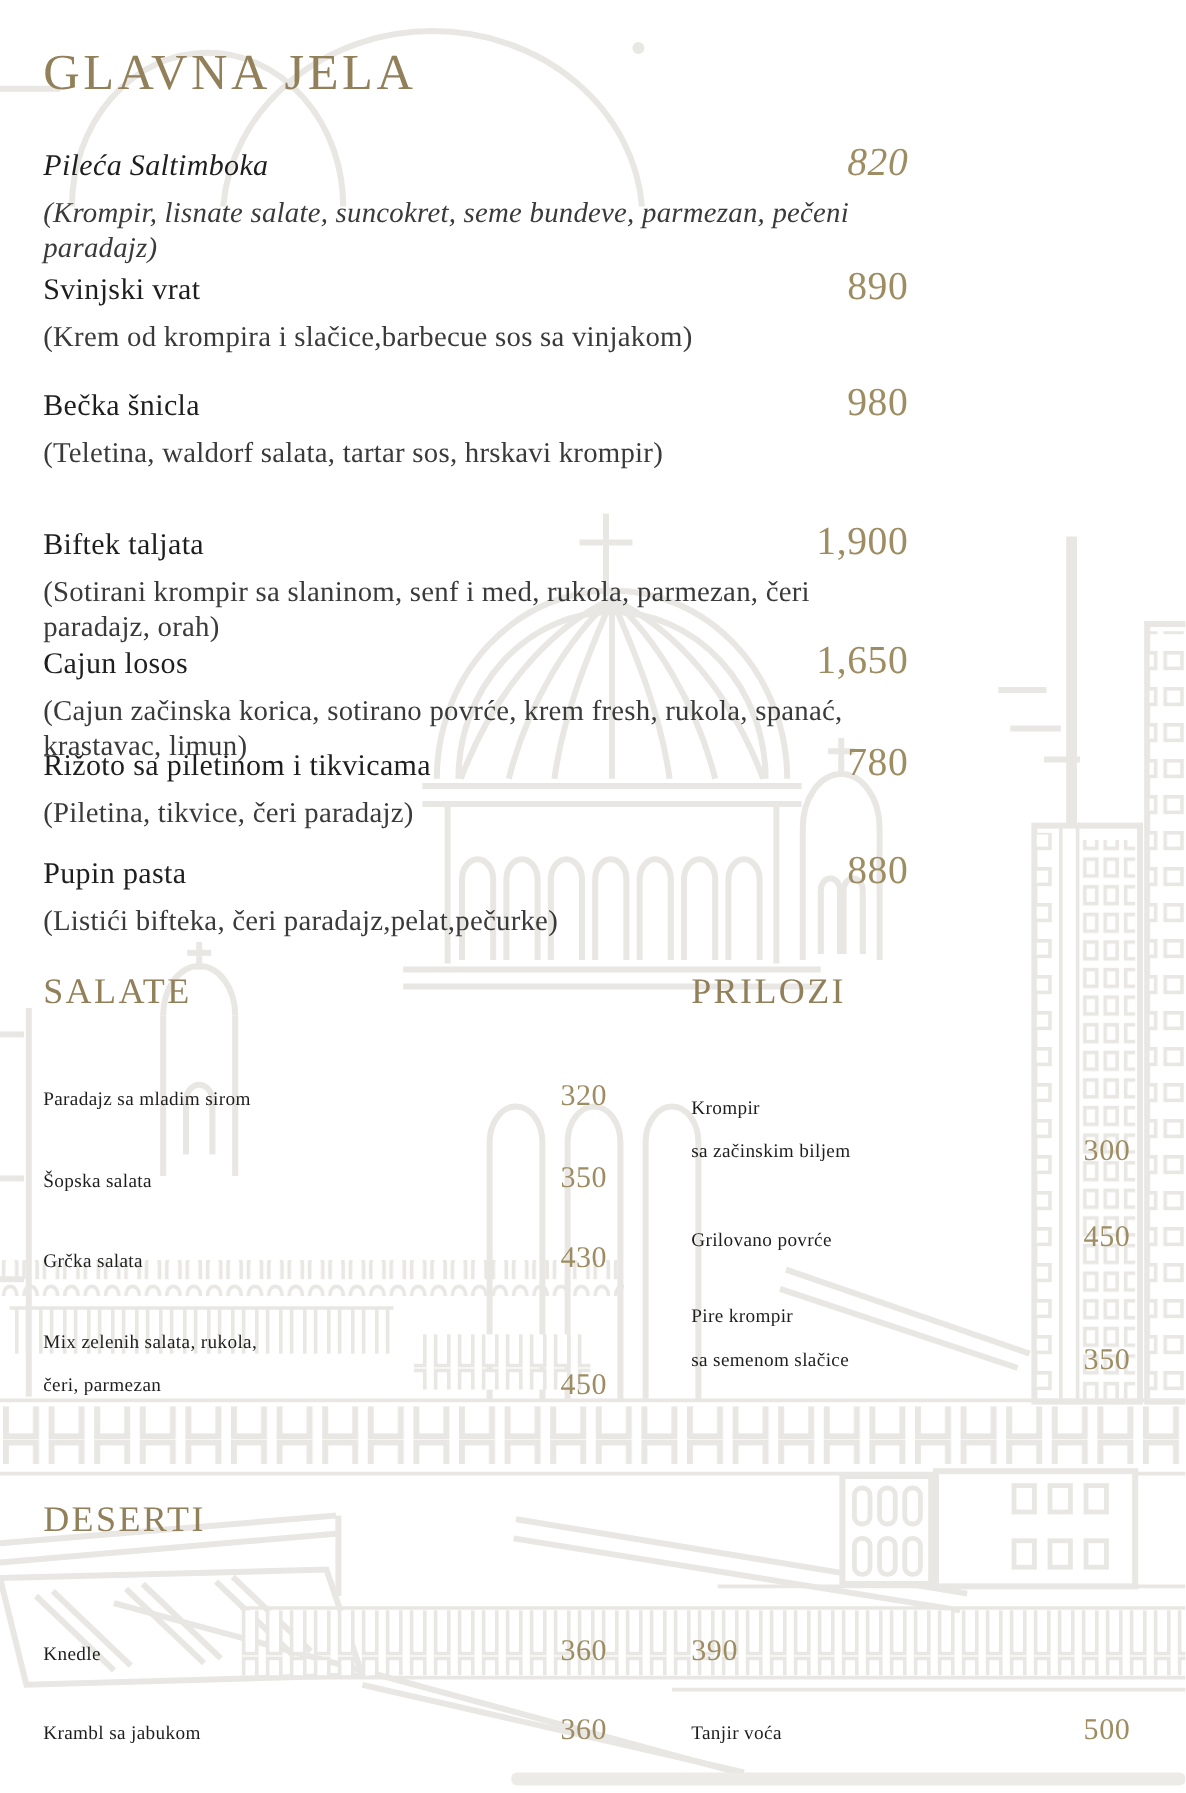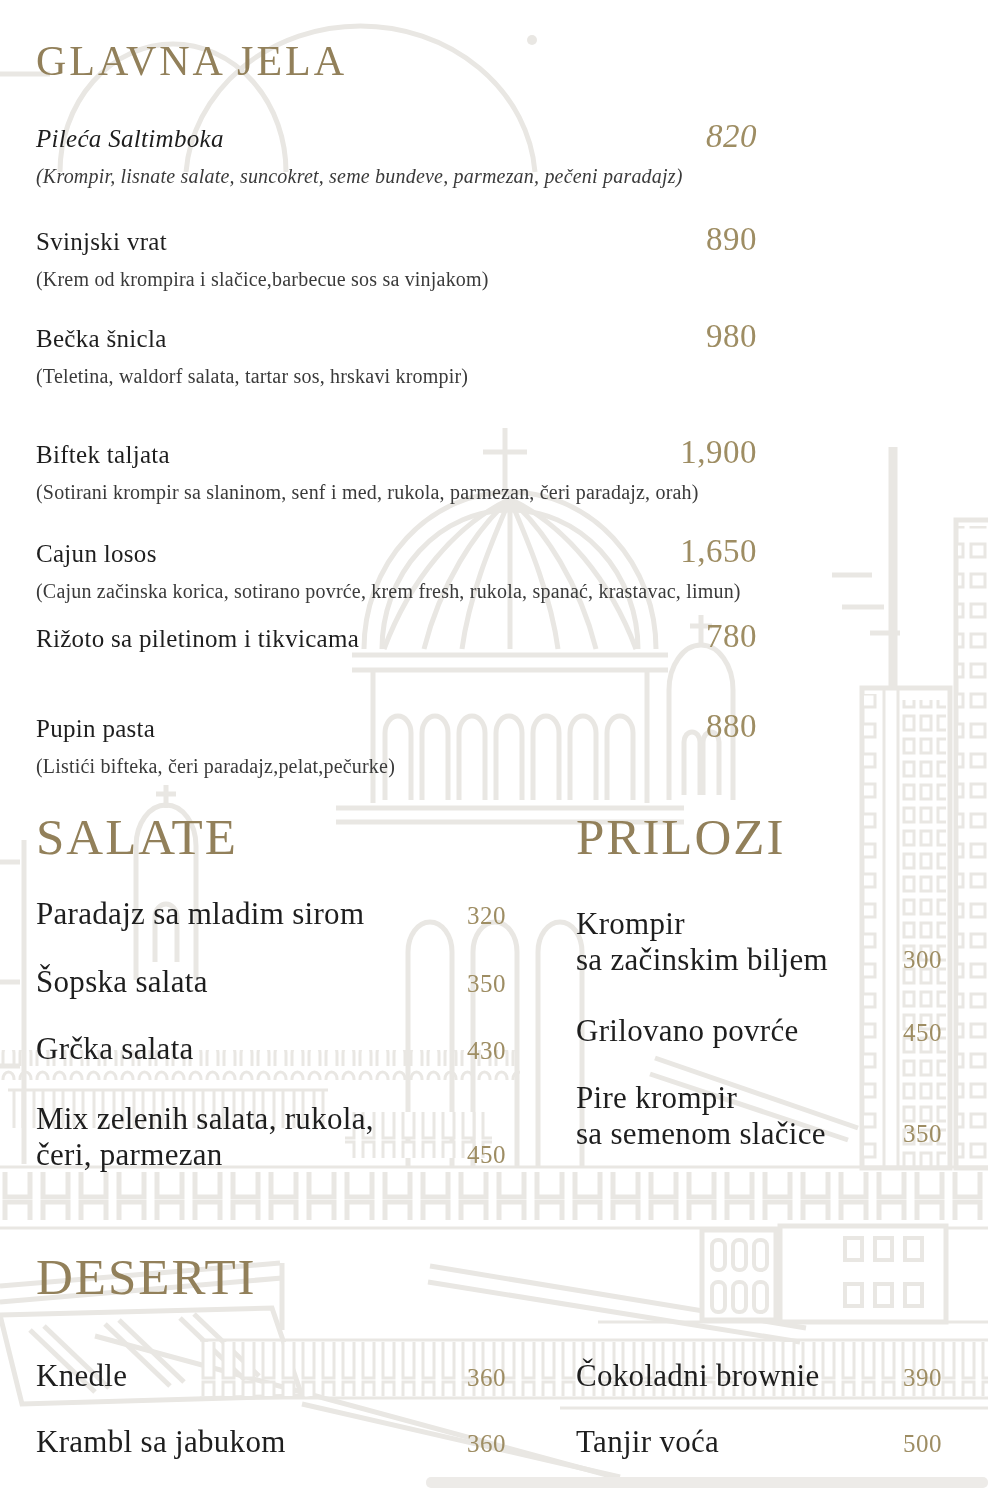--- a/index.html
+++ b/index.html
@@ -9,33 +9,33 @@
     font-family:"Liberation Serif","DejaVu Serif",serif;
     color:#1e1e1e;
   }
   .bg{position:absolute;left:0;top:0;width:988px;height:1494px;}
   .content{position:absolute;left:0;top:0;width:803px;height:1494px;}
 
   .section-title{
     position:absolute;color:#92805a;letter-spacing:3px;
     font-size:42px;line-height:1;white-space:nowrap;
   }
-  .section-title.sub{font-size:51px;letter-spacing:2px;}
+  .section-title.sub{font-size:30px;letter-spacing:2px;}
 
   
   .mi{position:absolute;left:36px;right:46px;}
   .mi .row{display:flex;justify-content:space-between;align-items:baseline;}
   .mi .name{font-size:25px;line-height:1.15;color:#1e1e1e;letter-spacing:.3px;}
   .mi .price{font-size:33px;line-height:1.15;color:#9e8d63;letter-spacing:.5px;}
-  .mi .desc{font-size:20px;line-height:1.2;color:#3a3a3a;margin-top:8px;letter-spacing:.2px;}
+  .mi .desc{font-size:24px;line-height:1.2;color:#3a3a3a;margin-top:8px;letter-spacing:.2px;}
 
   
   .ci{position:absolute;display:flex;justify-content:space-between;align-items:baseline;}
   .ci.two{align-items:flex-end;}
-  .ci .name{font-size:31px;line-height:36px;color:#1e1e1e;letter-spacing:.3px;white-space:pre-line;}
+  .ci .name{font-size:16px;line-height:36px;color:#1e1e1e;letter-spacing:.3px;white-space:pre-line;}
   .ci .price{font-size:25px;line-height:36px;color:#9e8d63;letter-spacing:.5px;}
 </style>
 </head>
 <body>
 
 <div class="page">
 
   <svg class="bg" viewBox="0 0 988 1494" xmlns="http://www.w3.org/2000/svg">
     <defs>
       <pattern id="vbars" width="20" height="60" patternUnits="userSpaceOnUse">
@@ -238,20 +238,21 @@
         <span class="price">1,650</span>
       </div>
       <div class="desc">(Cajun začinska korica, sotirano povrće, krem fresh, rukola, spanać, krastavac, limun)</div>
     </div>
 
     <div class="mi" style="top:618px;">
       <div class="row">
         <span class="name">Rižoto sa piletinom i tikvicama</span>
         <span class="price">780</span>
       </div>
+      <div class="desc">(Piletina, tikvice, čeri paradajz)</div>
     </div>
 
     <div class="mi" style="top:708px;">
       <div class="row">
         <span class="name">Pupin pasta</span>
         <span class="price">880</span>
       </div>
       <div class="desc">(Listići bifteka, čeri paradajz,pelat,pečurke)</div>
     </div>
 
@@ -296,21 +297,20 @@
 
     <div class="ci" style="left:36px;top:1358px;width:470px;gap:10px;">
       <span class="name">Knedle</span>
       <span class="price">360</span>
     </div>
     <div class="ci" style="left:36px;top:1424px;width:470px;">
       <span class="name">Krambl sa jabukom</span>
       <span class="price">360</span>
     </div>
     <div class="ci" style="left:576px;top:1358px;width:366px;">
-      <span class="name">Čokoladni brownie</span>
       <span class="price">390</span>
     </div>
     <div class="ci" style="left:576px;top:1424px;width:366px;">
       <span class="name">Tanjir voća</span>
       <span class="price">500</span>
     </div>
 
   </div>
 </div>
 

